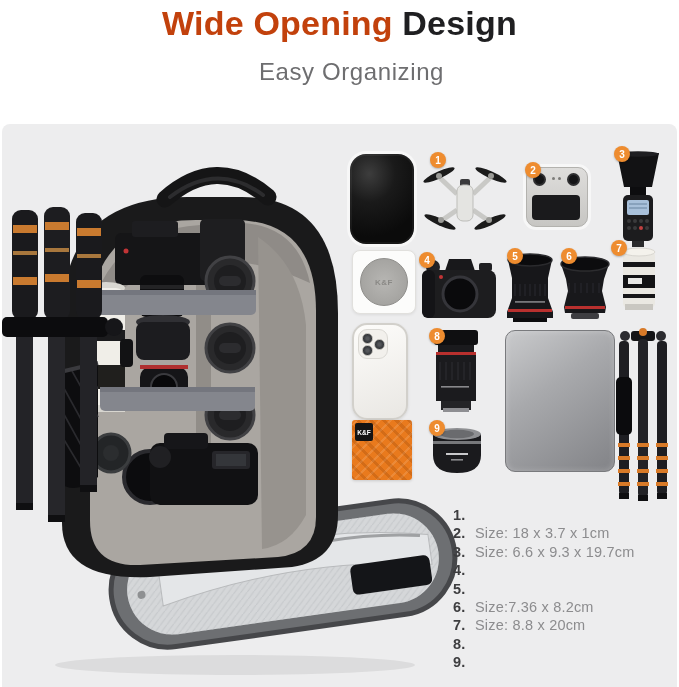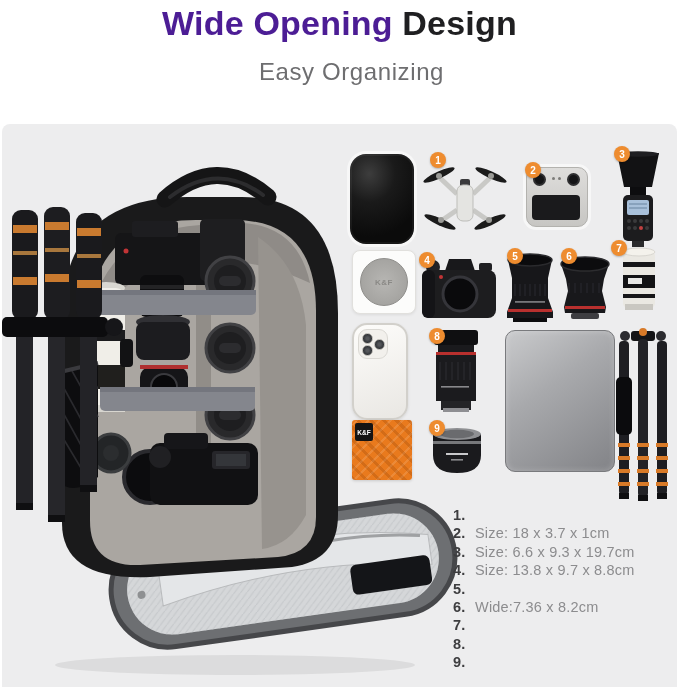--- a/index.html
+++ b/index.html
@@ -7,21 +7,21 @@
     width:679px;height:687px;position:relative;overflow:hidden;
     background:#ffffff;
     font-family:"Liberation Sans","DejaVu Sans",sans-serif;
   }
   
   .title{
     position:absolute;top:4px;left:0;width:100%;text-align:center;
     font-size:34px;font-weight:800;letter-spacing:.2px;color:#1f1f21;
     white-space:nowrap;
   }
-  .title .accent{color:#4c1d95;}
+  .title .accent{color:#c2410c;}
   .subtitle{
     position:absolute;top:58px;left:12px;width:100%;text-align:center;
     font-size:24px;font-weight:500;letter-spacing:.6px;color:#6e6e70;
   }
   
   .photo{
     position:absolute;left:2px;right:2px;top:124px;bottom:0;
     background:#EDEDEE;border-radius:8px 8px 0 0;
   }
   .abs{position:absolute;}
@@ -393,31 +393,31 @@
     <div class="size-row">
         <span class="num">2.</span>
         <span class="txt">Size: 18 x 3.7 x 1cm</span>
       </div>
     <div class="size-row">
         <span class="num">3.</span>
         <span class="txt">Size: 6.6 x 9.3 x 19.7cm</span>
       </div>
     <div class="size-row">
         <span class="num">4.</span>
-        <span class="txt">Size: 13.8 x 9.7 x 8.8cm</span>
       </div>
     <div class="size-row">
         <span class="num">5.</span>
       </div>
     <div class="size-row">
         <span class="num">6.</span>
-        <span class="txt">Wide:7.36 x 8.2cm</span>
+        <span class="txt">Size:7.36 x 8.2cm</span>
       </div>
     <div class="size-row">
         <span class="num">7.</span>
+        <span class="txt">Size: 8.8 x 20cm</span>
       </div>
     <div class="size-row">
         <span class="num">8.</span>
       </div>
     <div class="size-row">
         <span class="num">9.</span>
       </div>
   </div>
 
 </div>

